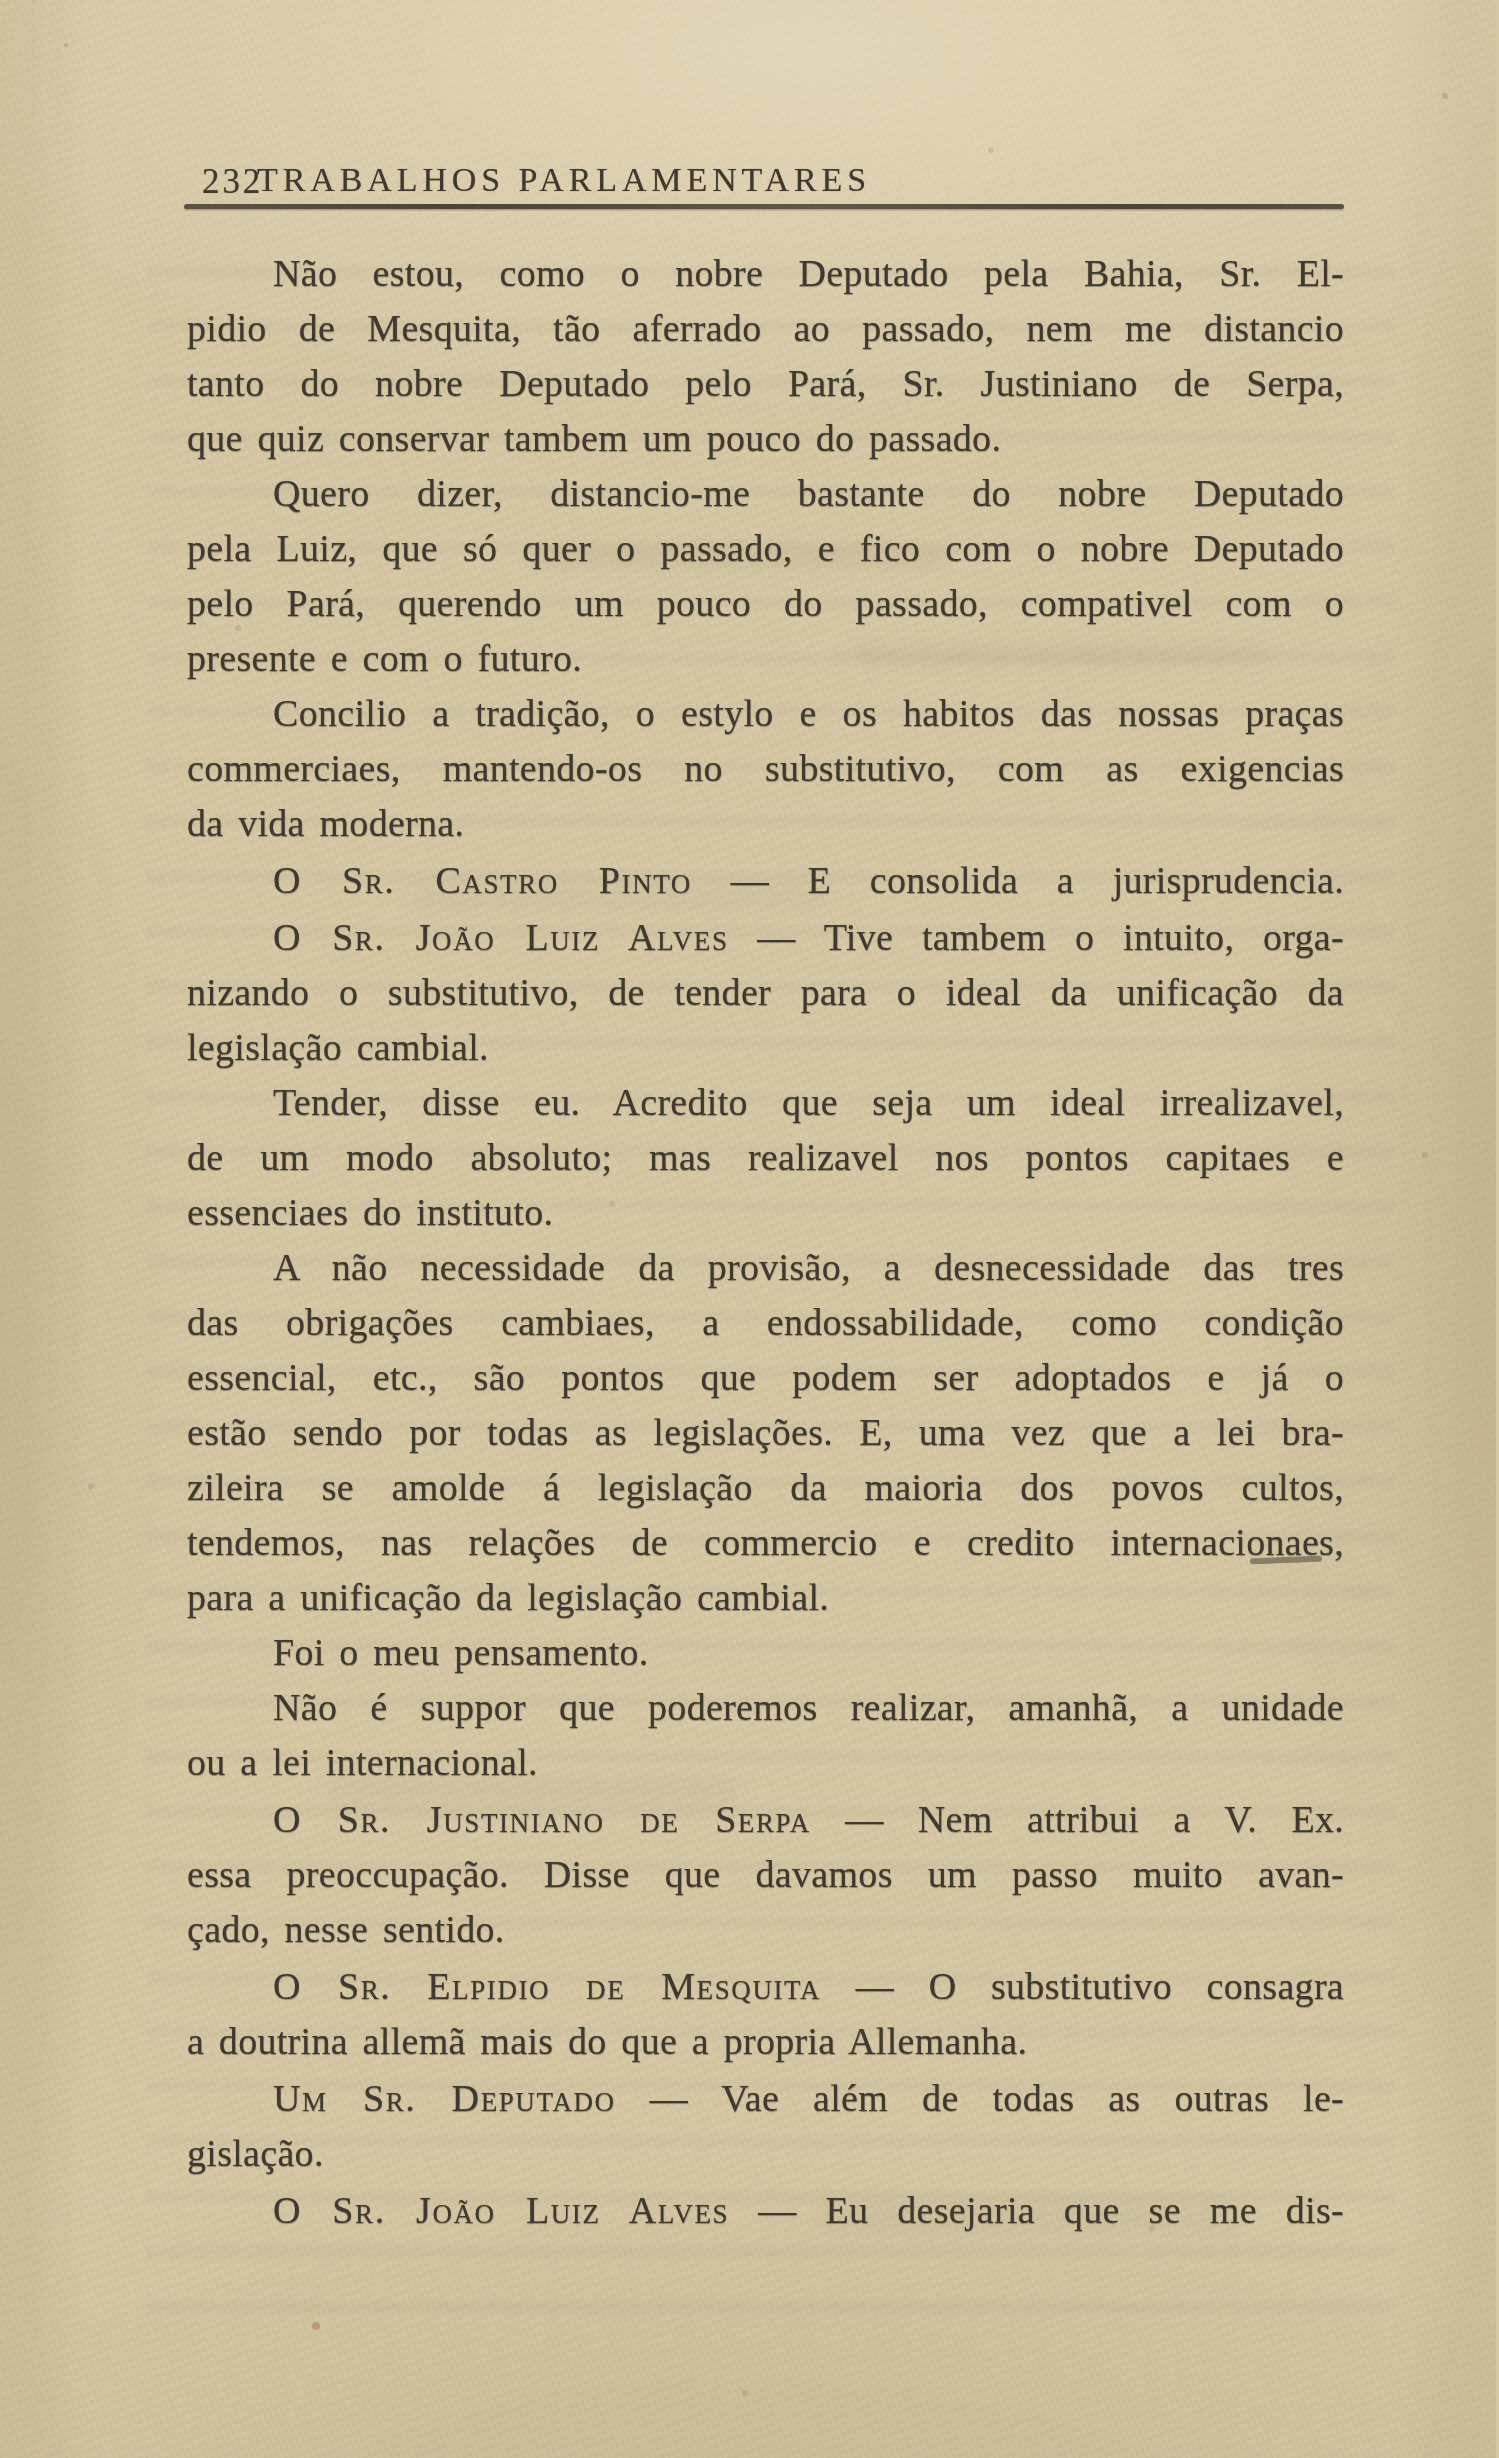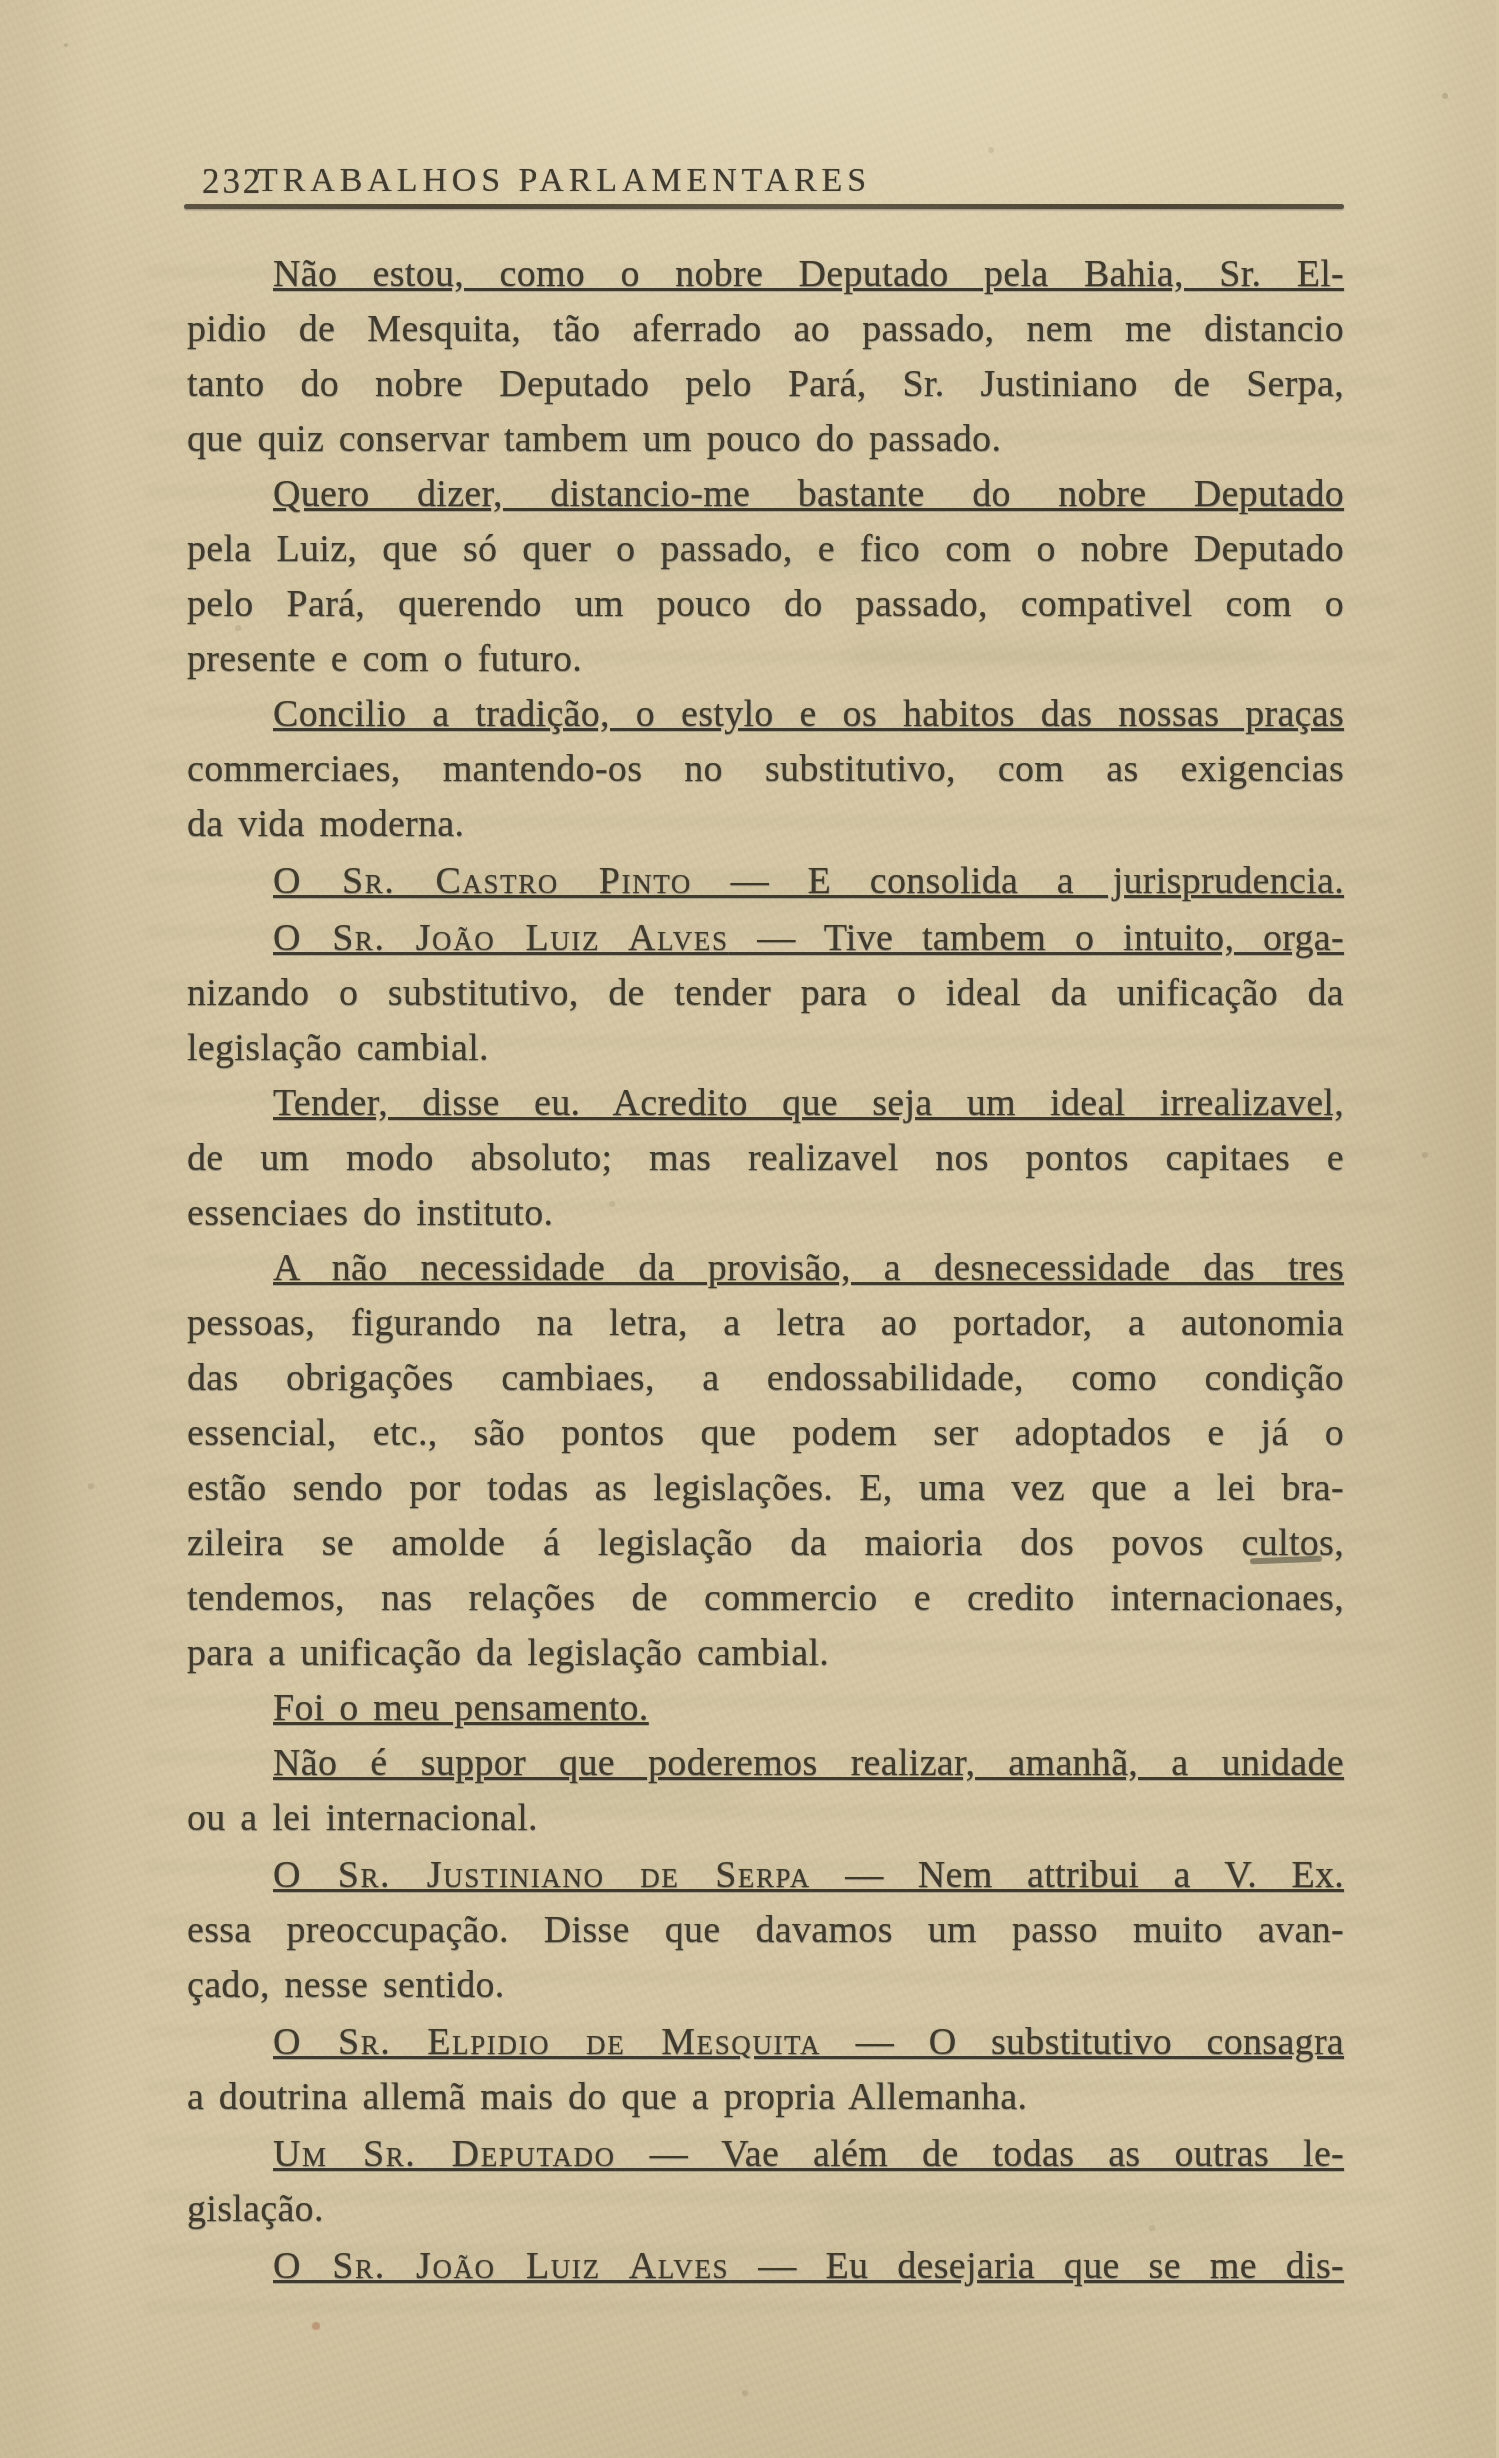--- a/index.html
+++ b/index.html
@@ -40,21 +40,21 @@
     filter:blur(0.4px);
   }
   .text-block{
     position:absolute;left:187px;top:246px;width:1157px;
     font-size:38px;line-height:55px;
     word-spacing:4.9px;letter-spacing:0.3px;
     text-shadow:0.3px 0.6px 1px rgba(62,57,44,0.45), 0 0 1px rgba(62,57,44,0.35);
   }
   .line{text-align:justify;text-align-last:justify;}
   .line.left{text-align:center;text-align-last:left;}
-  .line.indent{padding-left:86px;text-decoration:underline;}
+  .line.indent{padding-left:86px;}
   .line.gap{margin-top:2px;}
   .sc{font-variant:small-caps;letter-spacing:1.6px;}
   .ghost-overlay{
     position:absolute;left:146px;top:234px;width:1248px;height:2097px;
     background:repeating-linear-gradient(180deg, rgba(0,0,0,0) 0 32px, rgba(126,128,98,0.055) 32px 44px, rgba(0,0,0,0) 44px 55px);
     filter:blur(2.4px);
     pointer-events:none;
   }
   .ghost-blobs{
     position:absolute;left:527px;top:548px;width:419px;height:21.5px;border-radius:13.7px;
@@ -113,21 +113,20 @@
       <div class="line"><span>commerciaes, mantendo-os no substitutivo, com as exigencias</span></div>
       <div class="line left"><span>da vida moderna.</span></div>
       <div class="line indent gap"><span class="sc">O Sr. Castro Pinto</span><span> — E consolida a jurisprudencia.</span></div>
       <div class="line indent gap"><span class="sc">O Sr. João Luiz Alves</span><span> — Tive tambem o intuito, orga-</span></div>
       <div class="line"><span>nizando o substitutivo, de tender para o ideal da unificação da</span></div>
       <div class="line left"><span>legislação cambial.</span></div>
       <div class="line indent"><span>Tender, disse eu. Acredito que seja um ideal irrealizavel,</span></div>
       <div class="line"><span>de um modo absoluto; mas realizavel nos pontos capitaes e</span></div>
       <div class="line left"><span>essenciaes do instituto.</span></div>
       <div class="line indent"><span>A não necessidade da provisão, a desnecessidade das tres</span></div>
-      <div class="line"><span>pessoas, figurando na letra, a letra ao portador, a autonomia</span></div>
       <div class="line"><span>das obrigações cambiaes, a endossabilidade, como condição</span></div>
       <div class="line"><span>essencial, etc., são pontos que podem ser adoptados e já o</span></div>
       <div class="line"><span>estão sendo por todas as legislações. E, uma vez que a lei bra-</span></div>
       <div class="line"><span>zileira se amolde á legislação da maioria dos povos cultos,</span></div>
       <div class="line"><span>tendemos, nas relações de commercio e credito internacionaes,</span></div>
       <div class="line left"><span>para a unificação da legislação cambial.</span></div>
       <div class="line left indent"><span>Foi o meu pensamento.</span></div>
       <div class="line indent"><span>Não é suppor que poderemos realizar, amanhã, a unidade</span></div>
       <div class="line left"><span>ou a lei internacional.</span></div>
       <div class="line indent gap"><span class="sc">O Sr. Justiniano de Serpa</span><span> — Nem attribui a V. Ex.</span></div>

